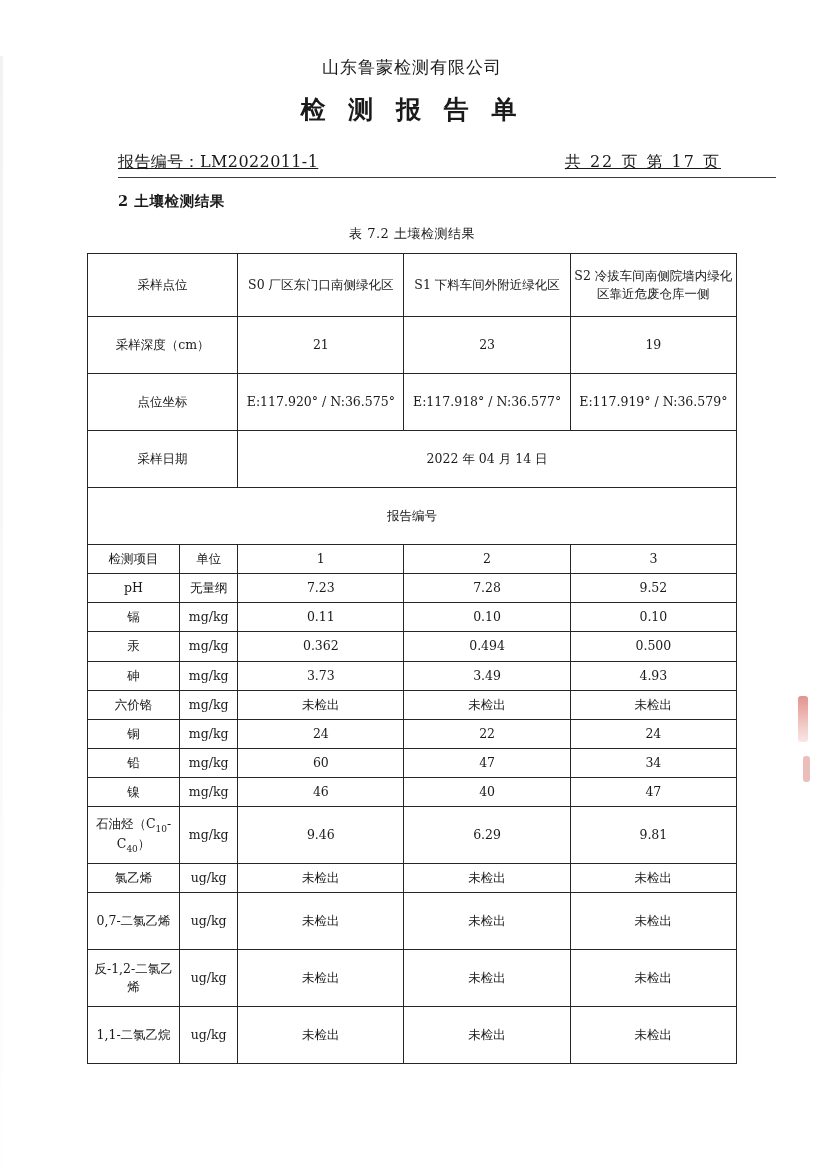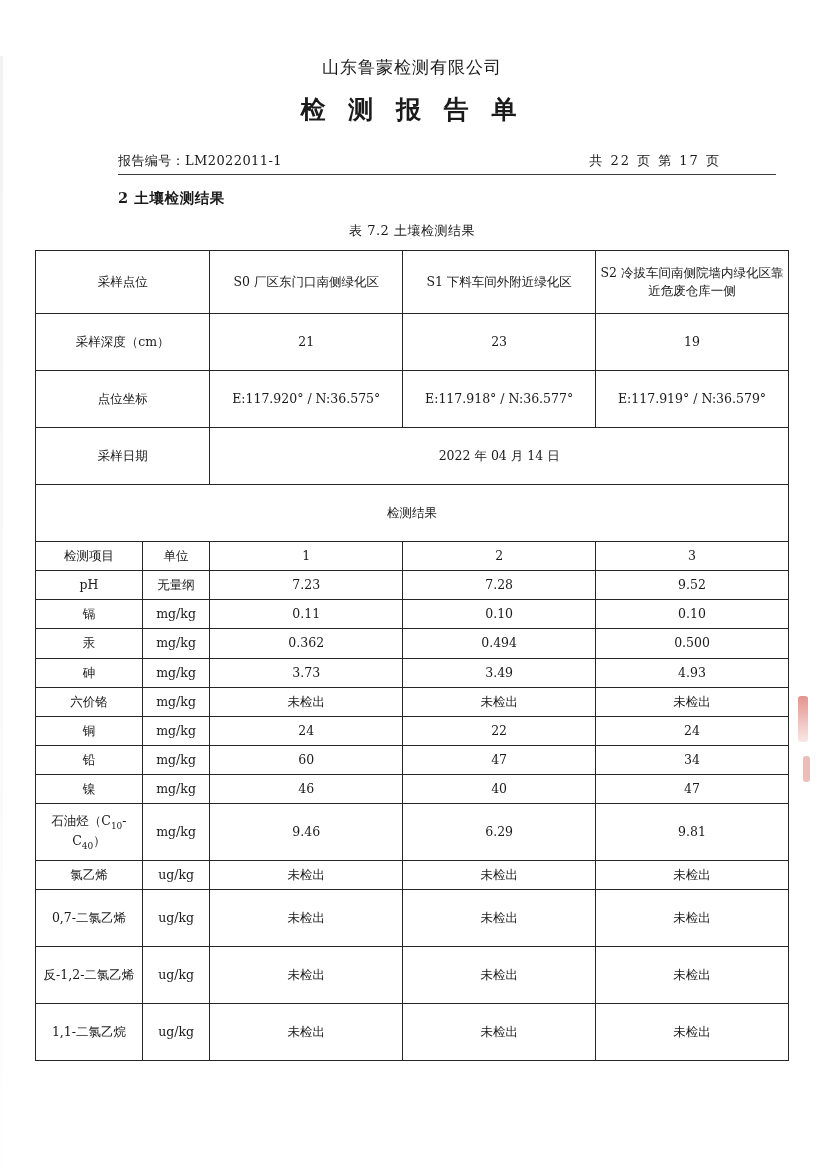--- a/index.html
+++ b/index.html
@@ -34,23 +34,24 @@
     font-weight: bold;
     letter-spacing: 7px;
     margin-top: 14px;
     font-family: "DejaVu Serif", "Liberation Serif", serif;
   }
   .meta-row {
     display: flex;
     justify-content: space-between;
     align-items: flex-end;
     margin: 26px 48px 0 118px;
-    font-size: 13px;
+    font-size: 16px;
     border-bottom: 1.6px solid #3a3a3a;
     padding-bottom: 4px;
+    text-decoration: underline;
   }
   .meta-left {
     letter-spacing: 0.4px;
   }
   .meta-right {
     letter-spacing: 2px;
     padding-right: 55px;
   }
   .section-title {
     margin: 14px 0 0 118px;
@@ -60,21 +61,21 @@
   }
   .table-caption {
     text-align: center;
     font-size: 13px;
     margin-top: 14px;
     letter-spacing: 0.5px;
   }
   table.report {
     border-collapse: collapse;
     margin: 10px auto 0 auto;
-    width: 754px;
+    width: 650px;
     table-layout: fixed;
   }
   table.report td {
     border: 1px solid #262626;
     text-align: center;
     vertical-align: middle;
     font-size: 12.5px;
     padding: 5px 2px;
     line-height: 1.45;
   }
@@ -157,21 +158,21 @@
         <td colspan="2" class="tall">点位坐标</td>
         <td class="tall coord-cell">E:117.920° / N:36.575°</td>
         <td class="tall coord-cell">E:117.918° / N:36.577°</td>
         <td class="tall coord-cell">E:117.919° / N:36.579°</td>
       </tr>
       <tr>
         <td colspan="2" class="tall">采样日期</td>
         <td colspan="3" class="tall">2022 年 04 月 14 日</td>
       </tr>
       <tr>
-        <td colspan="5" class="tall">检测结果</td>
+        <td colspan="5" class="tall">报告编号</td>
       </tr>
       <tr>
         <td>检测项目</td>
         <td>单位</td>
         <td>1</td>
         <td>2</td>
         <td>3</td>
       </tr>
 
       <tr>

